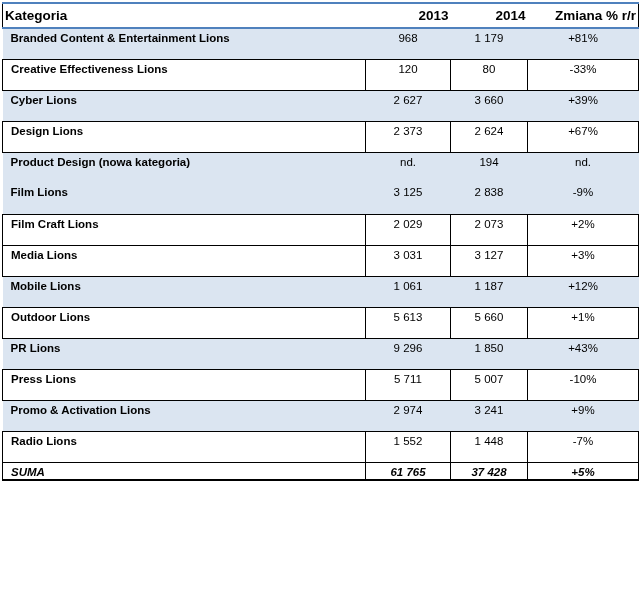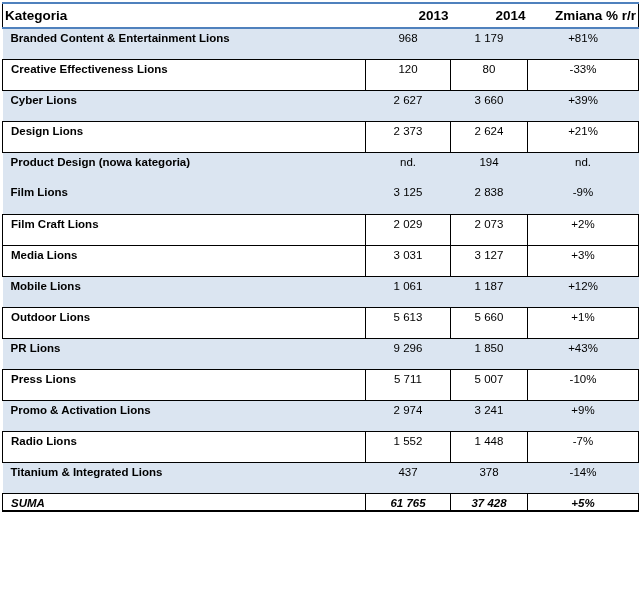--- a/index.html
+++ b/index.html
@@ -112,21 +112,21 @@
         <tr class="row-shaded">
     <td class="cell-category">Cyber Lions</td>
     <td class="cell-num">2 627</td>
     <td class="cell-num">3 660</td>
     <td class="cell-num">+39%</td>
   </tr>
         <tr class="row-plain">
     <td class="cell-category">Design Lions</td>
     <td class="cell-num">2 373</td>
     <td class="cell-num">2 624</td>
-    <td class="cell-num">+21%</td>
+    <td class="cell-num">+67%</td>
   </tr>
         <tr class="row-shaded">
     <td class="cell-category">Product Design (nowa kategoria)</td>
     <td class="cell-num">nd.</td>
     <td class="cell-num">194</td>
     <td class="cell-num">nd.</td>
   </tr>
         <tr class="row-shaded">
     <td class="cell-category">Film Lions</td>
     <td class="cell-num">3 125</td>
@@ -174,26 +174,20 @@
     <td class="cell-num">2 974</td>
     <td class="cell-num">3 241</td>
     <td class="cell-num">+9%</td>
   </tr>
         <tr class="row-plain">
     <td class="cell-category">Radio Lions</td>
     <td class="cell-num">1 552</td>
     <td class="cell-num">1 448</td>
     <td class="cell-num">-7%</td>
   </tr>
-        <tr class="row-shaded">
-    <td class="cell-category">Titanium &amp; Integrated Lions</td>
-    <td class="cell-num">437</td>
-    <td class="cell-num">378</td>
-    <td class="cell-num">-14%</td>
-  </tr>
         <tr class="row-plain row-total">
     <td class="cell-category">SUMA</td>
     <td class="cell-num">61 765</td>
     <td class="cell-num">37 428</td>
     <td class="cell-num">+5%</td>
   </tr>
       </tbody>
   </table>
 </div>
 

